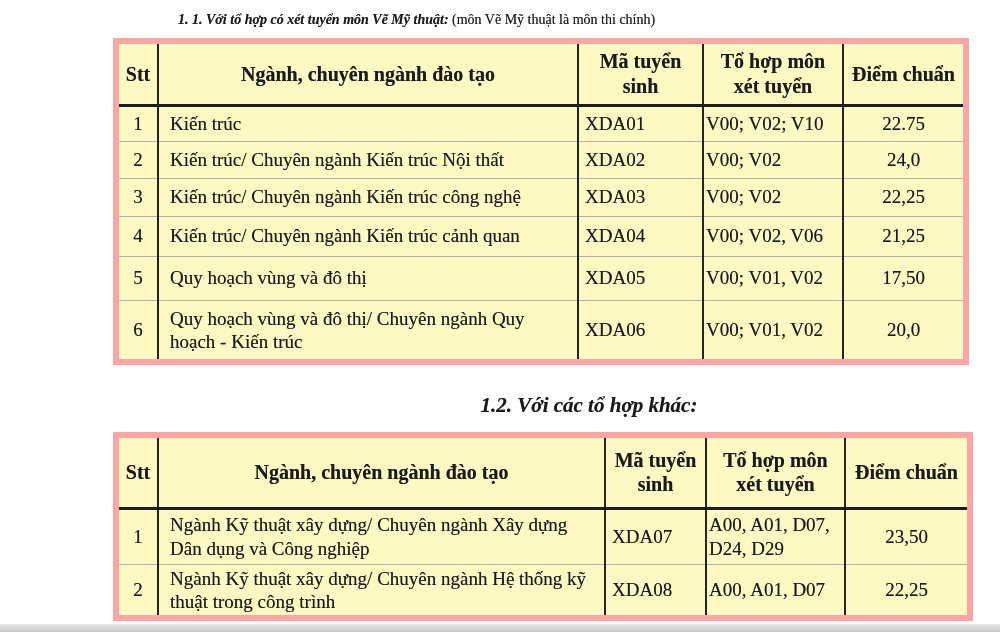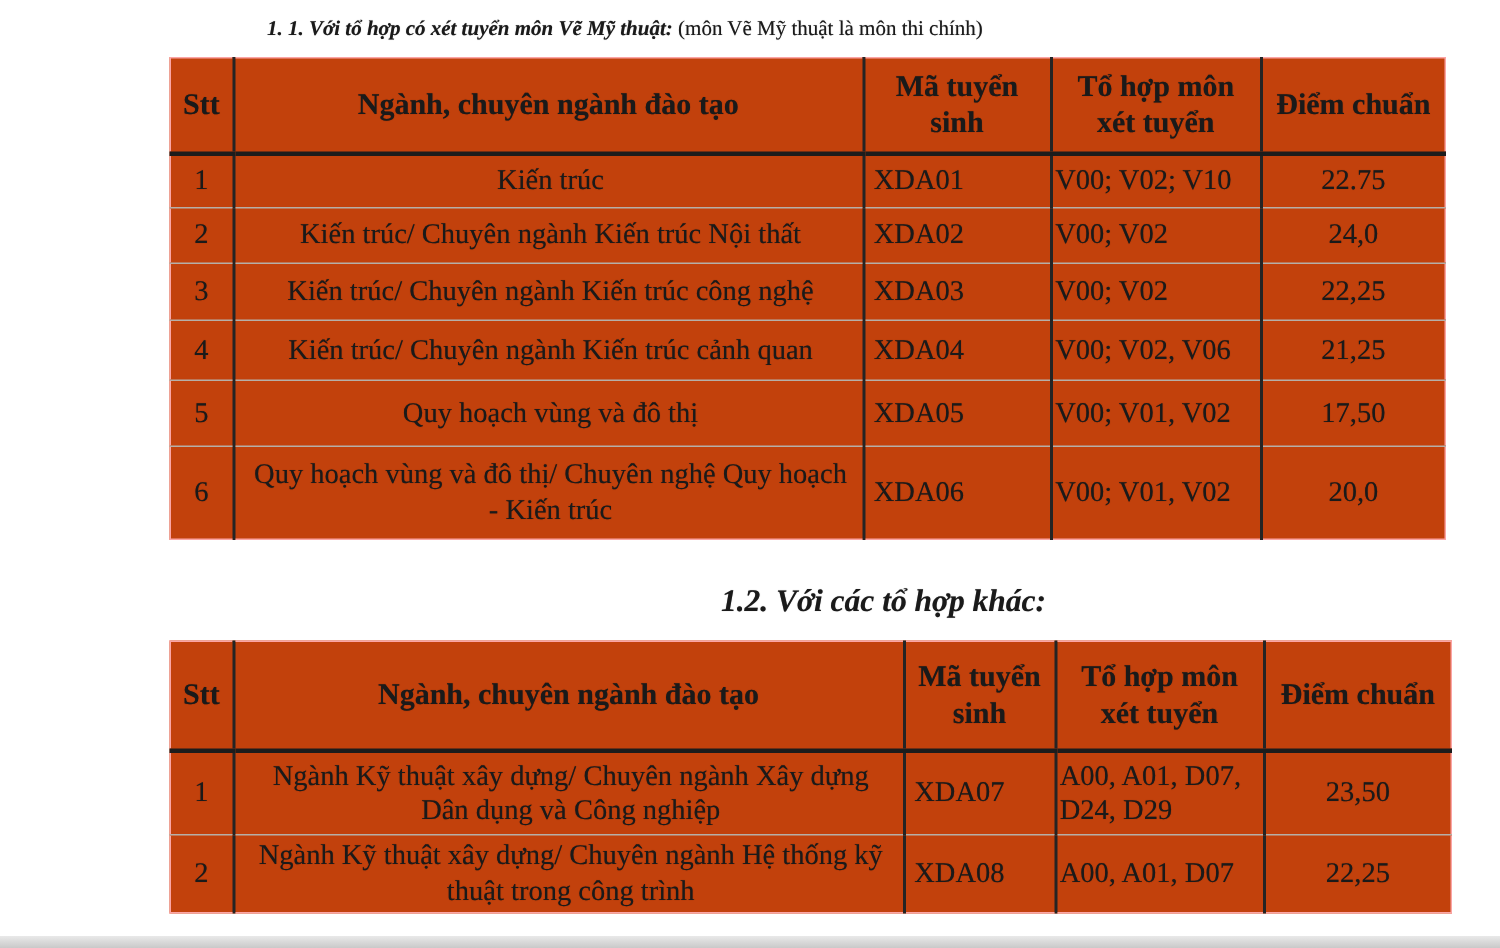--- a/index.html
+++ b/index.html
@@ -34,22 +34,22 @@
     font-weight: bold;
     font-style: italic;
     white-space: nowrap;
     text-align: center;
   }
 
   table.doc-table {
     border-collapse: collapse;
     table-layout: fixed;
     margin-left: 113px;
-    border: 1px solid #fca5a5;
-    background: #c2410c;
+    border: 6px solid #fca5a5;
+    background: #fef9c3;
   }
   table.t1 { margin-top: 5px; width: 850px; }
   table.t2 { margin-top: 13px; width: 854px; }
 
   .doc-table th, .doc-table td {
     border-left: 2px solid #242424;
     font-size: 19px;
     line-height: 1.22;
     padding: 2px 6px;
     vertical-align: middle;
@@ -62,21 +62,21 @@
     font-size: 20px;
     text-align: center;
     border-bottom: 3px solid #1c1c1c;
     padding: 2px 4px;
   }
 
   
   .doc-table tbody tr + tr td { border-top: 1px solid #b6afa8; }
 
   .col-stt   { text-align: center; }
-  .col-nganh { text-align: center; padding-left: 11px !important; padding-right: 8px !important; }
+  .col-nganh { text-align: left; padding-left: 11px !important; padding-right: 8px !important; }
   .col-ma    { }
   .col-tohop { text-align: left; padding-left: 2px !important; padding-right: 2px !important; }
   .col-diem  { text-align: center; }
 
   .scan-edge-bottom {
     position: absolute;
     left: 0; right: 0; bottom: 0;
     height: 8px;
     background: linear-gradient(to bottom, #e9e9e9, #c9c9c9);
   }
@@ -138,21 +138,21 @@
       </tr>
       <tr style="height:44px">
         <td class="col-stt">5</td>
         <td class="col-nganh">Quy hoạch vùng và đô thị</td>
         <td class="col-ma">XDA05</td>
         <td class="col-tohop">V00; V01, V02</td>
         <td class="col-diem">17,50</td>
       </tr>
       <tr style="height:62px">
         <td class="col-stt">6</td>
-        <td class="col-nganh">Quy hoạch vùng và đô thị/ Chuyên nghệ Quy hoạch - Kiến trúc</td>
+        <td class="col-nganh">Quy hoạch vùng và đô thị/ Chuyên ngành Quy hoạch - Kiến trúc</td>
         <td class="col-ma">XDA06</td>
         <td class="col-tohop">V00; V01, V02</td>
         <td class="col-diem">20,0</td>
       </tr>
     </tbody>
   </table>
 
   <div class="heading2">1.2. Với các tổ hợp khác:</div>
 
   <table class="doc-table t2">

